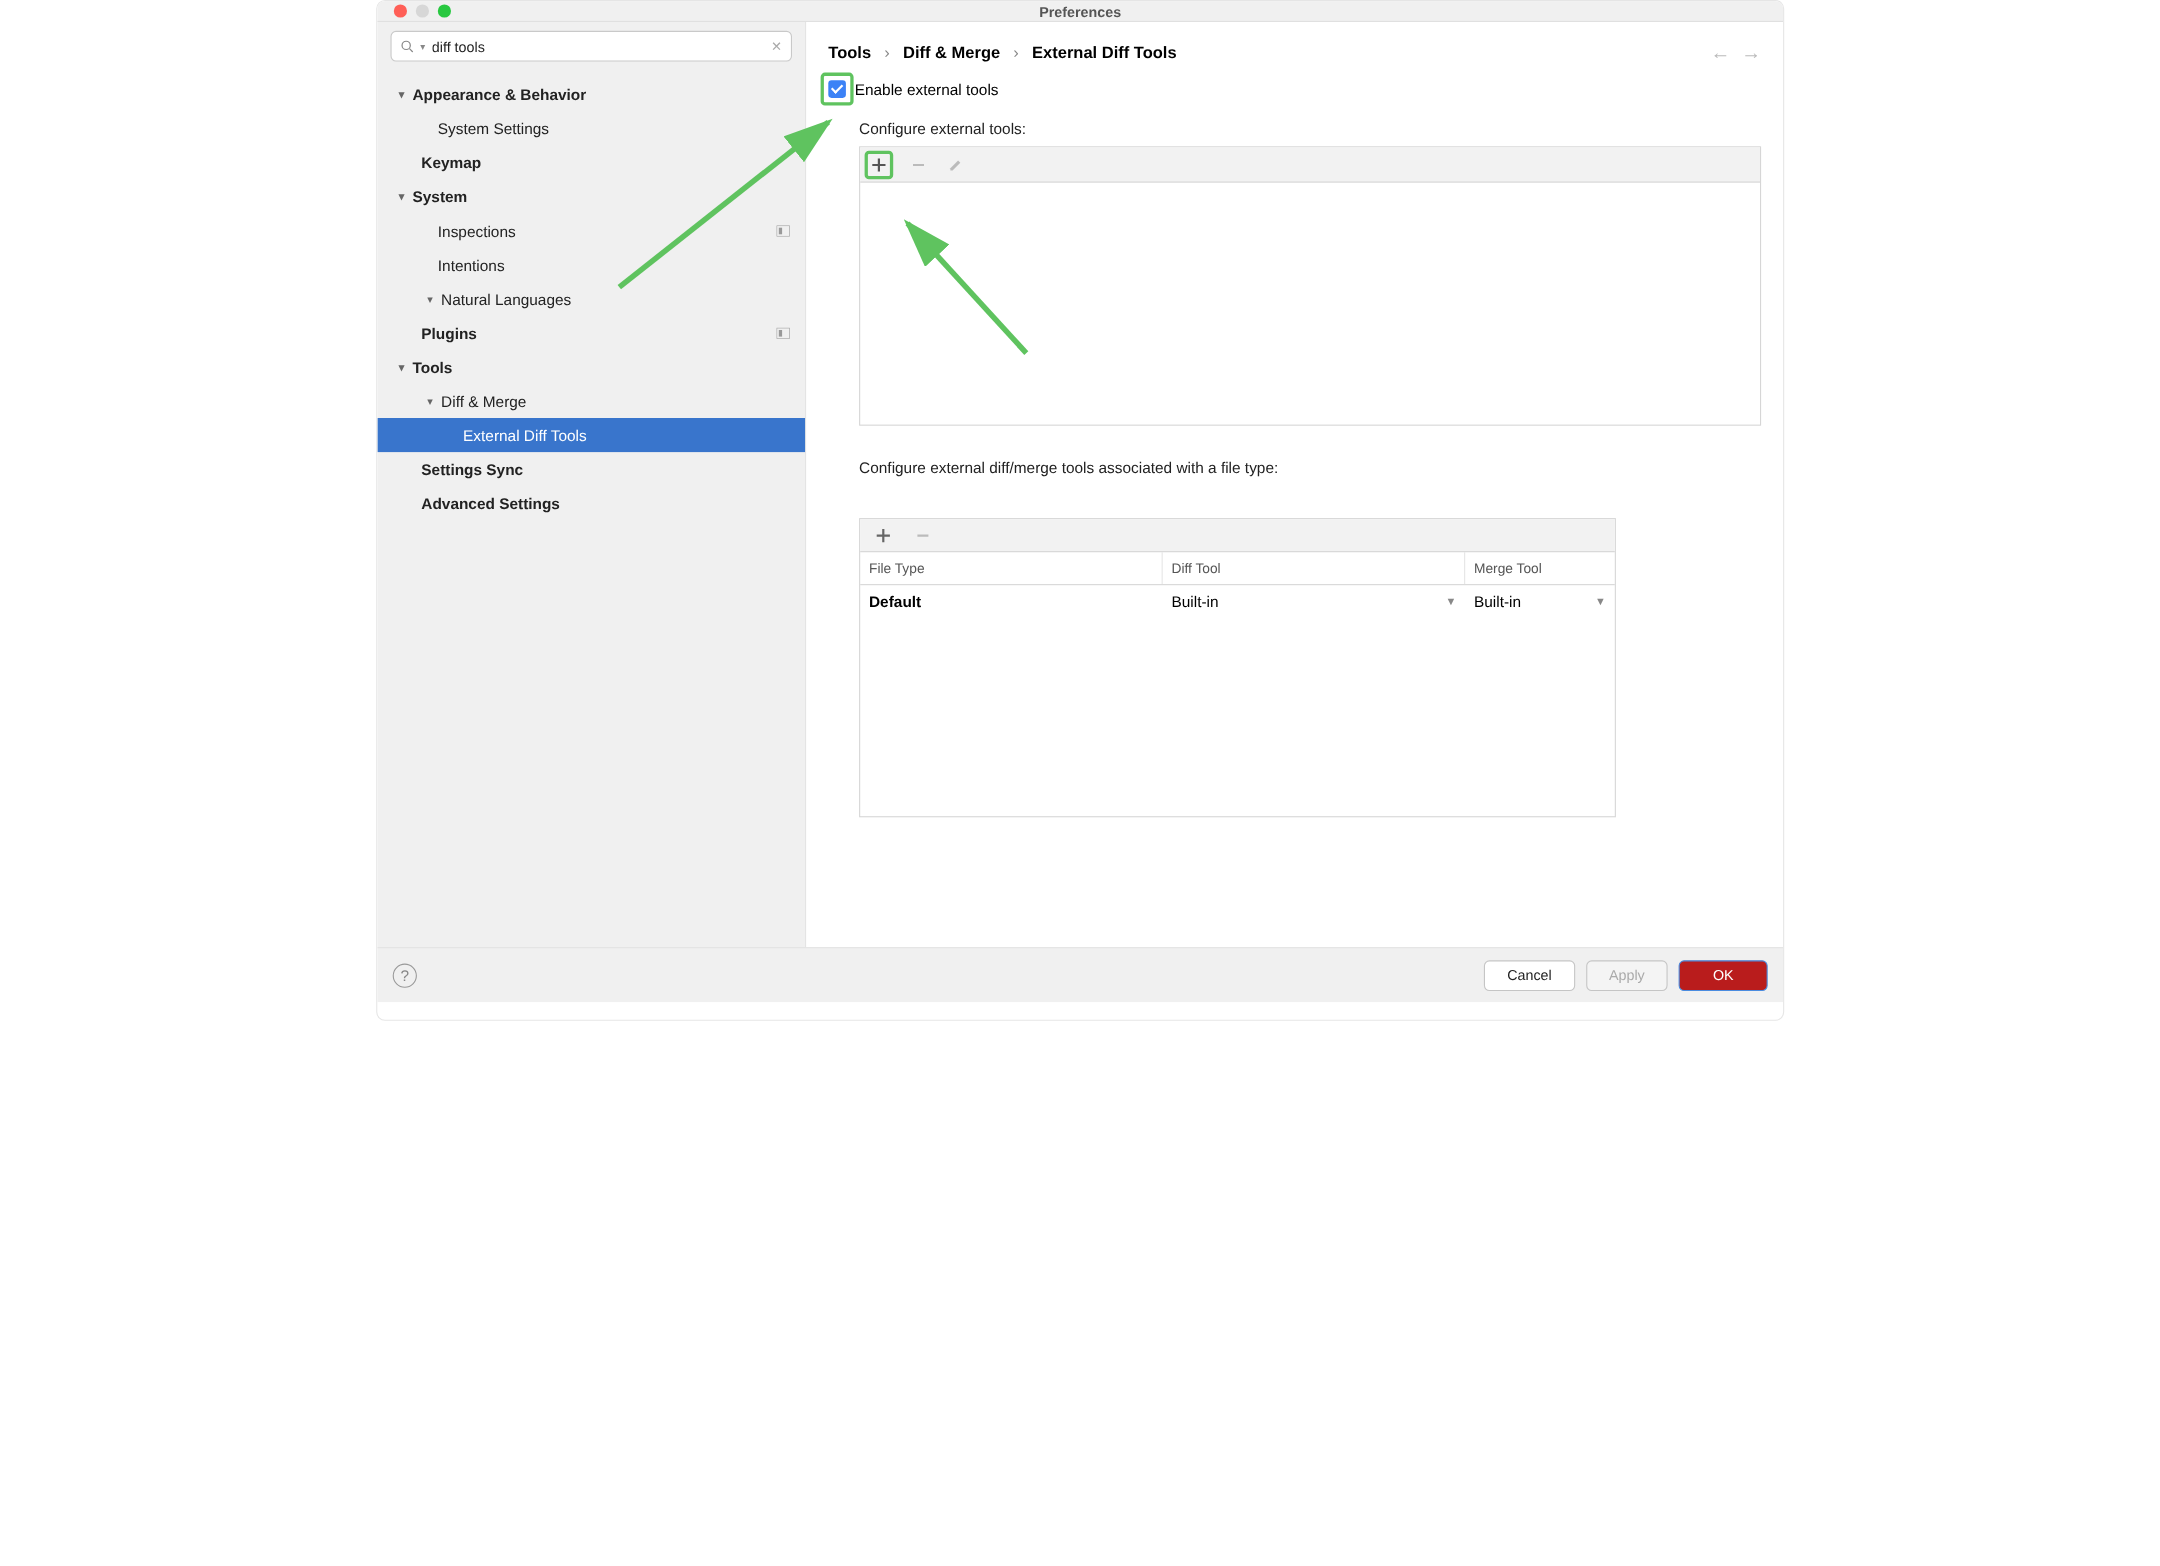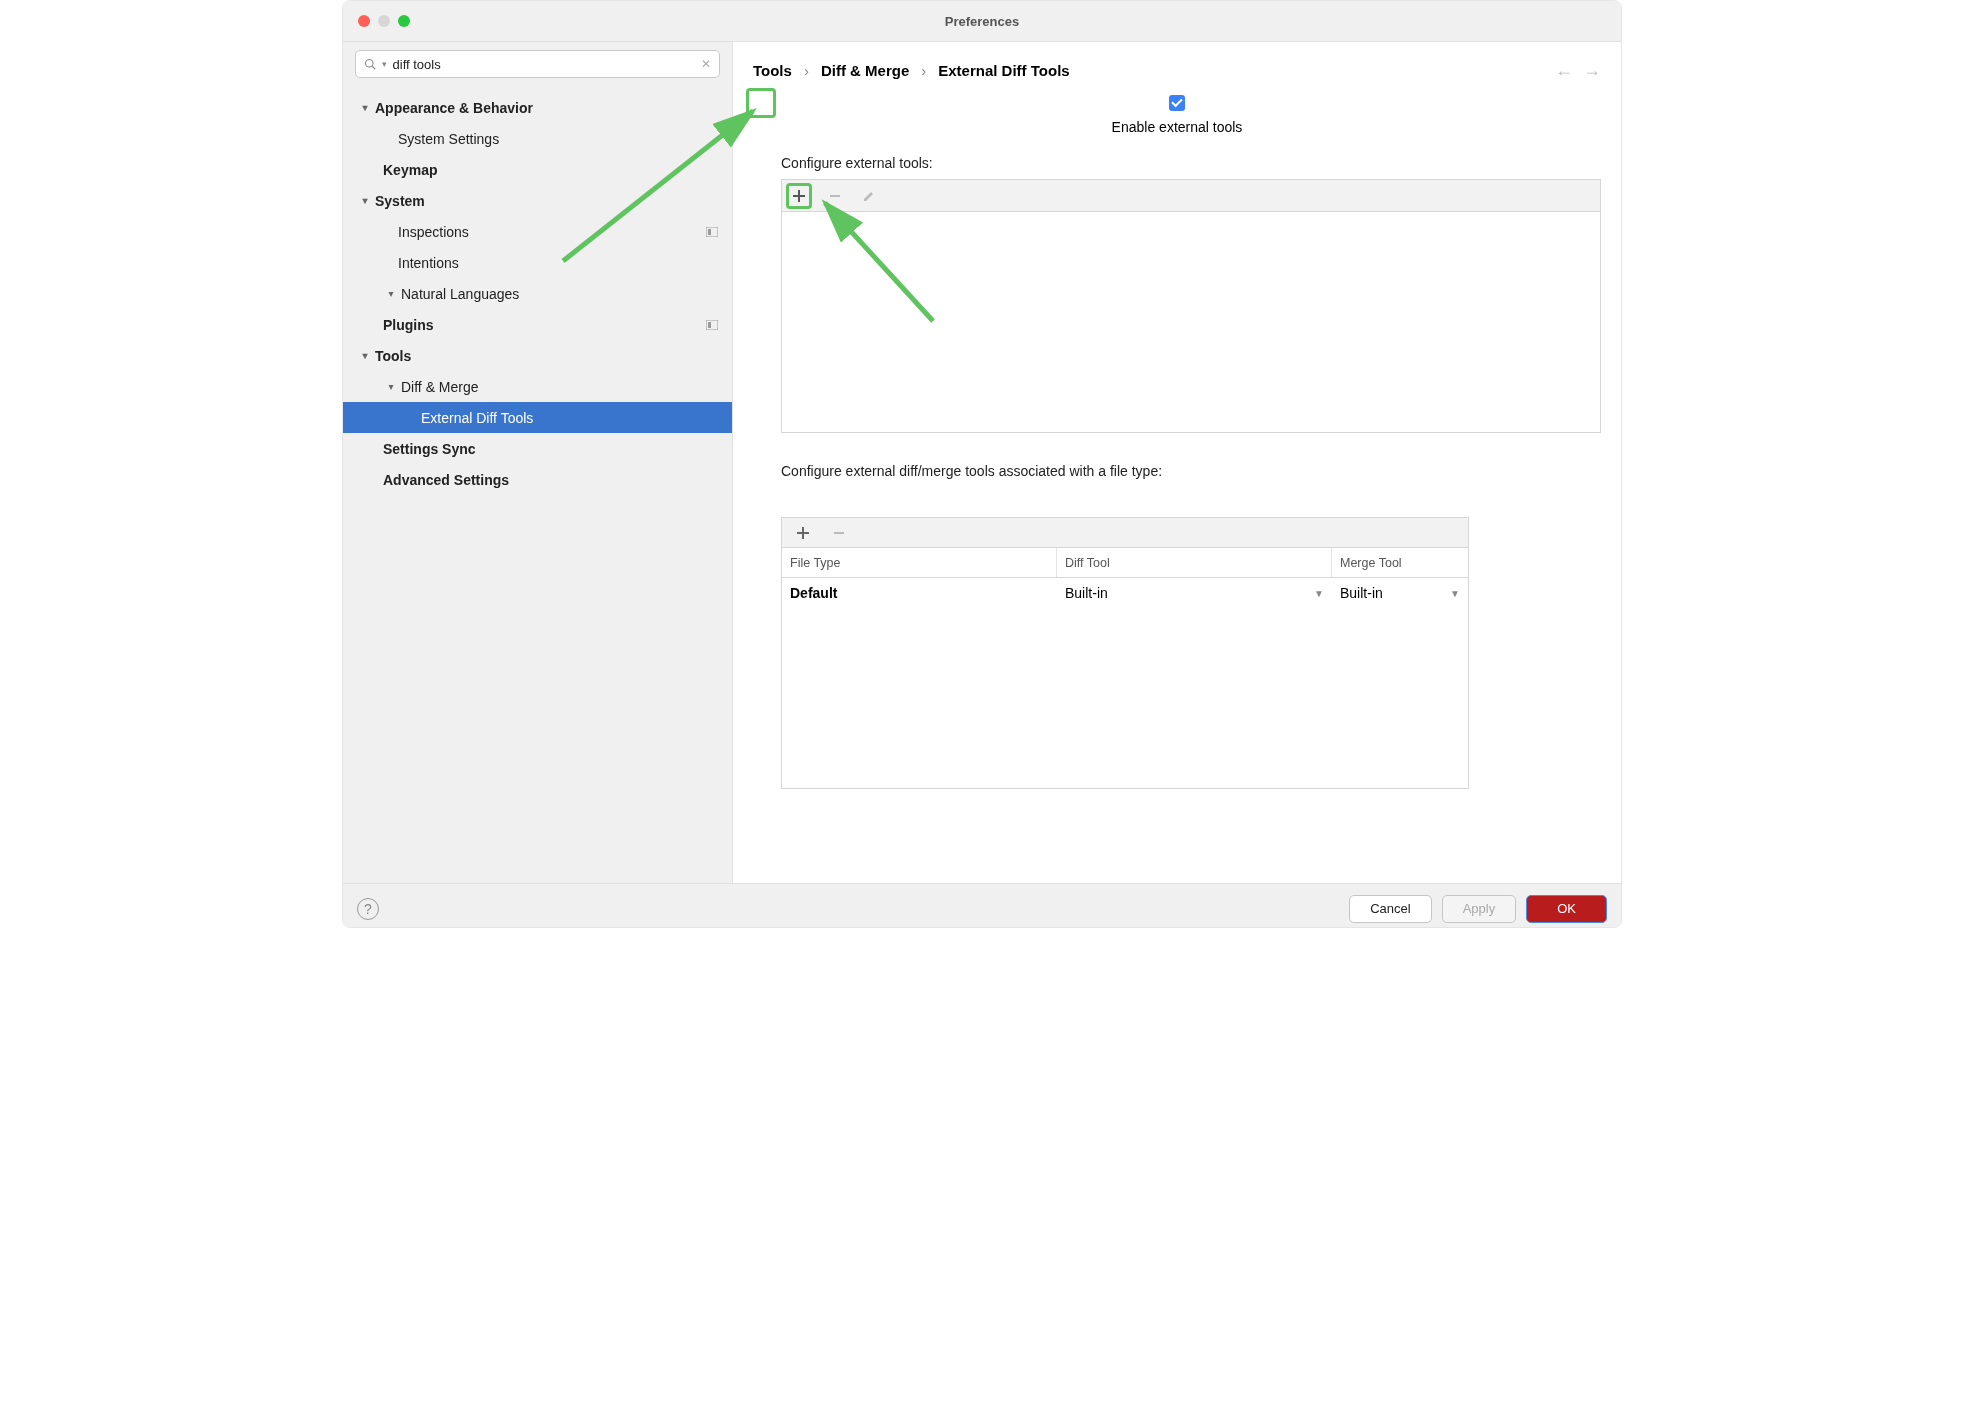--- a/index.html
+++ b/index.html
@@ -10,21 +10,21 @@
     background: #fff;
     width: 1280px;
     height: 928px;
     margin: 0 auto;
     overflow: hidden;
     position: relative;
     border: 1px solid rgba(0,0,0,0.1);
     border-radius: 8px;
   }
   .titlebar {
-    height: 41px;
+    height: 19px;
     display: flex;
     align-items: center;
     position: relative;
     background: #f0f0f0;
     border-bottom: 1px solid #e0e0e0;
   }
   .traffic-lights { display: flex; gap: 8px; padding-left: 15px; }
   .tl { width: 12px; height: 12px; border-radius: 50%; }
   .tl.red { background: #ff5f57; }
   .tl.yellow { background: #d7d7d7; }
@@ -75,21 +75,20 @@
   }
   .breadcrumb-row { display: flex; align-items: center; margin-bottom: 14px; }
   .breadcrumb { display: flex; align-items: center; gap: 12px; font-size: 15px; font-weight: 600; flex:1; }
   .breadcrumb .sep { color: #888; font-weight: normal; }
   .nav-arrows { display: flex; gap: 10px; color: #bbb; font-size: 18px; }
   .nav-arrows span { cursor: pointer; }
 
   .checkbox-row {
     display: flex; align-items: center; gap: 8px; margin-bottom: 16px;
     position: relative;
-    flex-direction: column;
   }
   .checkbox-highlight {
     position: absolute; left: -7px; top: -7px; width: 30px; height: 30px;
     border: 3px solid #5fc35f; border-radius: 4px;
   }
   .checkbox-box {
     width: 16px; height: 16px; background: #3b82f6; border-radius: 3px;
     display: flex; align-items: center; justify-content: center;
     position: relative;
   }

